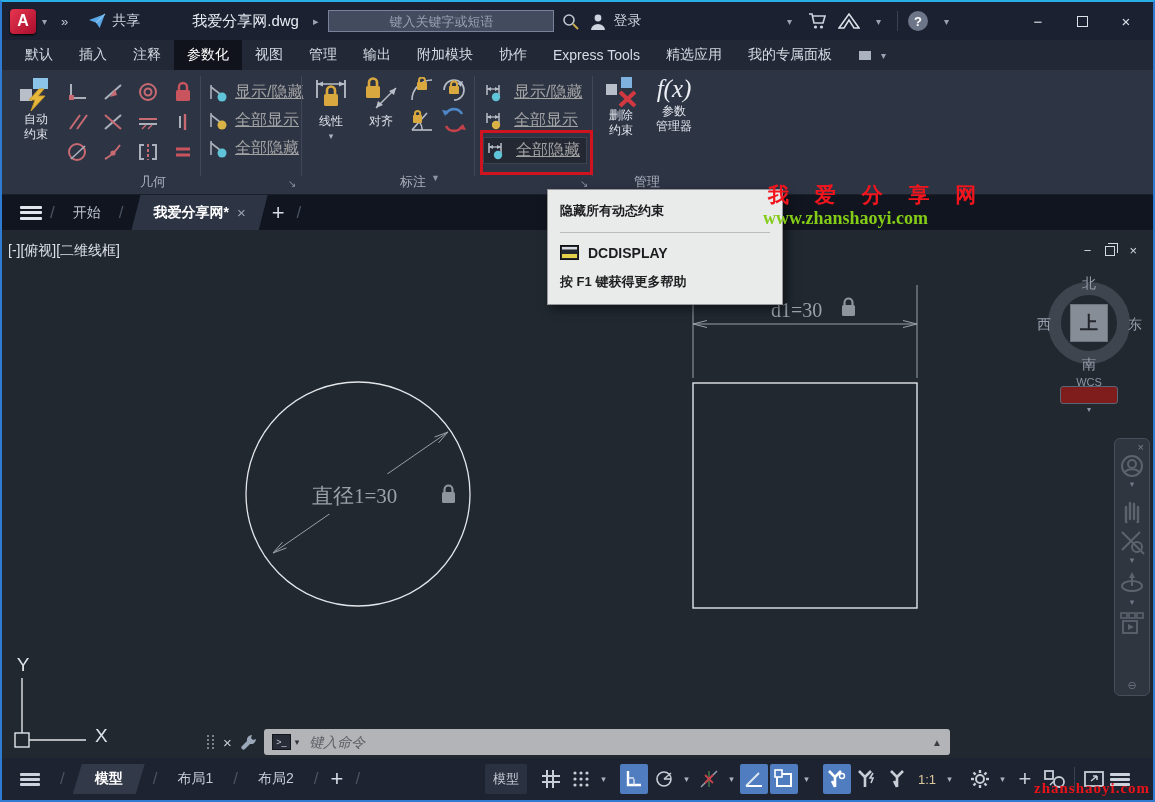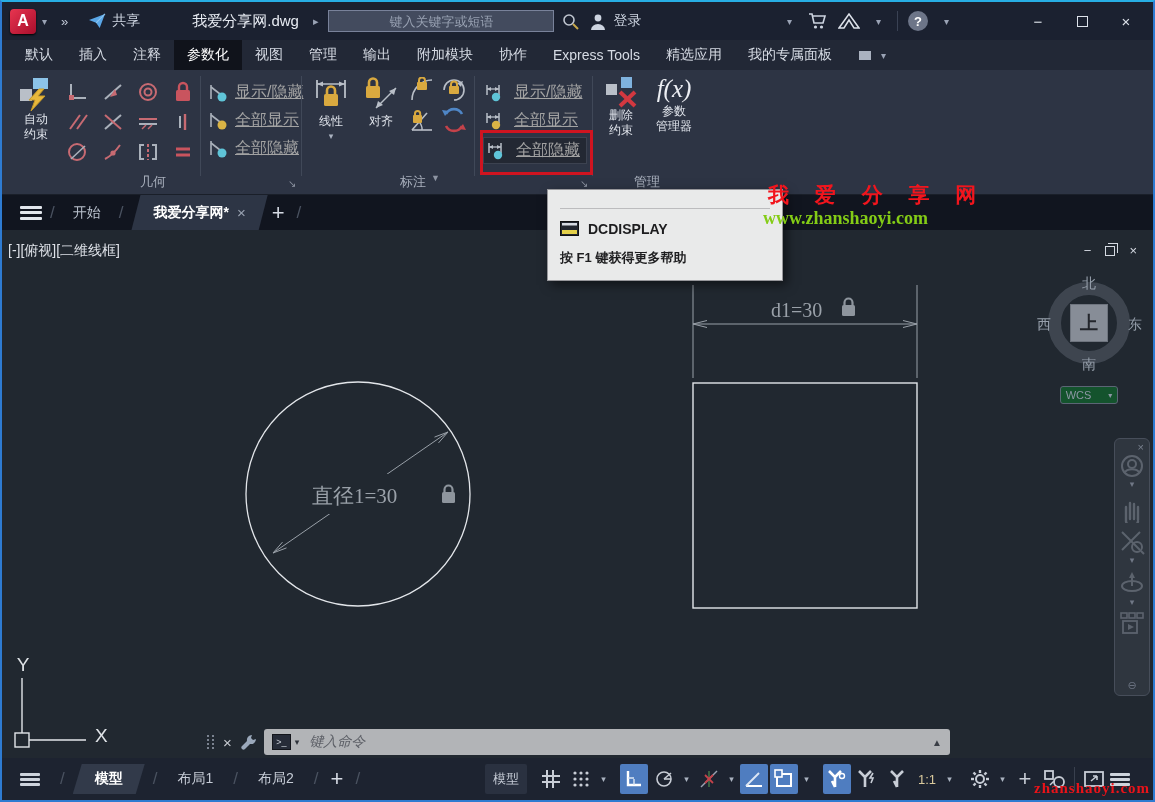--- a/index.html
+++ b/index.html
@@ -55,36 +55,36 @@
 .canvas{position:absolute;left:0;top:228px;right:0;bottom:42px;background:#212830;}
 .geo{position:absolute;left:0;top:0;}
 .vp-label{position:absolute;left:6px;top:12px;color:#dde1e7;font-size:14px;display:flex;}
 .dwg-controls{position:absolute;right:16px;top:13px;display:flex;gap:14px;color:#d5dae2;font-size:13px;align-items:center;}
 .restore{width:10px;height:10px;border:1px solid #d5dae2;position:relative;}
 .restore::before{content:'';position:absolute;left:2px;top:-4px;width:9px;height:9px;border:1px solid #d5dae2;border-bottom:none;border-left:none;}
 
 .vc-ring{position:absolute;left:1046px;top:52px;width:82px;height:82px;border-radius:50%;border:13px solid rgba(110,118,132,.38);}
 .vc-face{position:absolute;left:1068px;top:74px;width:38px;height:38px;background:#878d97;color:#23262c;font-size:18px;font-weight:bold;display:flex;align-items:center;justify-content:center;border:1px solid #6e747e;}
 .vc-dir{position:absolute;color:#97a0ac;font-size:14px;z-index:5;}
-.wcs{position:absolute;left:1058px;top:156px;width:58px;height:18px;background:#14532d;border:1px solid #5c6575;border-radius:3px;color:#8d96a4;font-size:11px;display:flex;align-items:center;justify-content:center;gap:17px;}
+.wcs{position:absolute;left:1058px;top:156px;width:58px;height:18px;background:#7f1d1d;border:1px solid #5c6575;border-radius:3px;color:#8d96a4;font-size:11px;display:flex;align-items:center;justify-content:center;gap:17px;flex-direction:column;}
 
 .navbar{position:absolute;left:1112px;top:208px;width:36px;height:258px;background:rgba(64,70,82,.45);border:1px solid #474e5a;border-radius:6px;display:flex;flex-direction:column;align-items:center;color:#6a7280;}
 .navbar svg{opacity:.85;}
 .nb-x{align-self:flex-end;margin:2px 5px 0 0;font-size:11px;color:#79818e;}
 .nb-caret{font-size:9px;color:#707886;line-height:10px;}
 .nb-bot{margin-top:auto;margin-bottom:3px;font-size:11px;}
 
 .cmdbar{position:absolute;left:205px;top:498px;width:743px;height:28px;display:flex;align-items:center;z-index:30;}
 .grip{display:grid;grid-template-columns:3px 3px;gap:2px;margin-right:8px;}
 .grip i{width:2px;height:2px;background:#9aa2b0;border-radius:50%;}
 .cmd-x{color:#c8ccd2;font-size:15px;margin-right:8px;}
 .cmd-gray{flex:1;height:26px;background:#b2b4b7;border-radius:3px;display:flex;align-items:center;padding:0 8px;margin-left:6px;}
 .cmd-ic{width:19px;height:16px;background:#272c38;border:1px solid #14161c;color:#cfd4dc;font-size:9px;display:flex;align-items:center;justify-content:center;}
 .cmd-caret{color:#2e323a;font-size:9px;margin:0 10px 0 4px;}
-.cmd-gray input{flex:1;background:transparent;border:none;outline:none;font-style:italic;font-size:14px;color:#701a75;font-family:Liberation Serif, serif;}
+.cmd-gray input{flex:1;background:transparent;border:none;outline:none;font-style:italic;font-size:14px;color:#701a75;font-family:Liberation Sans, sans-serif;}
 .cmd-gray input::placeholder{color:#5c5f66;}
 .cmd-up{color:#3a3e46;font-size:10px;margin-left:auto;}
 
 .statusbar{position:absolute;left:0;right:0;bottom:0;height:42px;background:#1d2330;display:flex;align-items:center;color:#c6ccd6;}
 .sb-tabs{display:flex;align-items:center;font-size:14px;}
 .ltab{padding:0 12px;height:30px;display:flex;align-items:center;}
 .ltab.active{background:#323a4a;color:#fff;clip-path:polygon(9px 0,100% 0,calc(100% - 9px) 100%,0 100%);padding:0 22px;font-weight:bold;}
 .sb-right{position:absolute;left:483px;right:4px;display:flex;align-items:center;gap:2px;}
 .sbtn{height:30px;min-width:28px;display:flex;align-items:center;justify-content:center;border-radius:2px;}
 .sbtn.on{background:#4f7dc0;}
@@ -679,20 +679,21 @@
         </div>
       <div class="sb-burger">
           <i></i>
           <i></i>
           <i></i>
         </div>
     </div>
   </div>
 
   <div class="tooltip">
+    <div class="tt-title">隐藏所有动态约束</div>
     <hr>
     <div class="tt-cmd">
       <svg width="19" height="15" viewBox="0 0 19 15">
           <rect x="0.5" y="0.5" width="18" height="14" fill="#23272f" stroke="#111"></rect>
           <rect x="2" y="2" width="15" height="2.5" fill="#d8dce2"></rect>
           <rect x="2" y="9" width="15" height="4" fill="#e4d04a"></rect>
         </svg>
       <span>DCDISPLAY</span>
     </div>
     <div class="tt-help">按 F1 键获得更多帮助</div>

